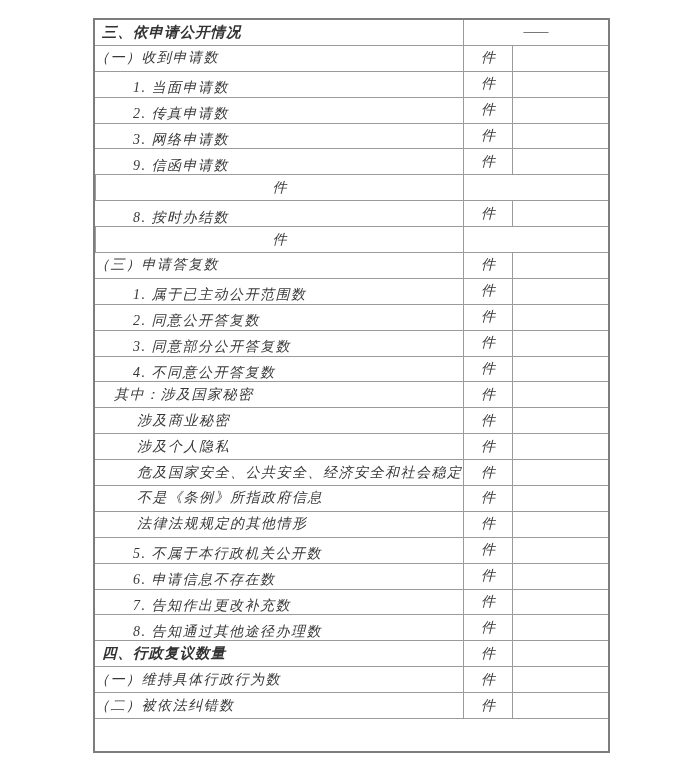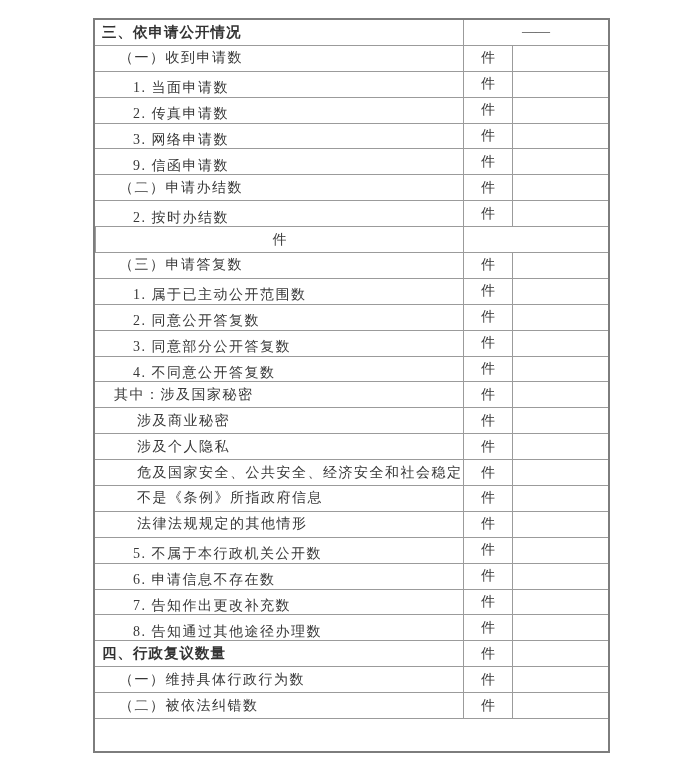--- a/index.html
+++ b/index.html
@@ -8,20 +8,21 @@
     background: #ffffff;
   }
   .page {
     position: relative;
     width: 697px;
     height: 776px;
     background: #ffffff;
     overflow: hidden;
     font-family: "Liberation Serif", "DejaVu Serif", serif;
     color: #383838;
+    font-style: italic;
   }
   .stats-table {
     position: absolute;
     left: 93px;
     top: 18px;
     width: 517px;
     height: 735px;
     box-sizing: border-box;
     border: 2px solid #7d7d7d;
     display: grid;
@@ -63,21 +64,21 @@
   }
   
   .lvl-section {
     padding-left: 7px;
     font-weight: bold;
     font-family: "Liberation Sans", "DejaVu Sans", sans-serif;
     font-size: 14.5px;
     letter-spacing: 1px;
     color: #333333;
   }
-  .lvl-sub1 { padding-left: 24px; }
+  .lvl-sub1 { padding-left: 0; }
   .lvl-sub2 { padding-left: 38px; margin-top: 8px; }
   .lvl-note { padding-left: 19px; }
   .lvl-sub3 { padding-left: 42px; }
 </style>
 </head>
 <body>
 
 <div class="page">
   <div class="stats-table">
       <div class="row">
@@ -104,26 +105,25 @@
     <div class="cell label-cell lvl-sub2">3. 网络申请数</div>
     <div class="cell unit-cell">件</div>
     <div class="cell value-cell"></div>
   </div>
       <div class="row">
     <div class="cell label-cell lvl-sub2">9. 信函申请数</div>
     <div class="cell unit-cell">件</div>
     <div class="cell value-cell"></div>
   </div>
       <div class="row">
-    <div class="cell label-cell lvl-sub1">（二）申请办结数</div>
-    <div class="cell unit-cell">件</div>
-    <div class="cell value-cell"></div>
-  </div>
-      <div class="row">
-    <div class="cell label-cell lvl-sub2">2. 按时办结数</div>
+    <div class="cell unit-cell">件</div>
+    <div class="cell value-cell"></div>
+  </div>
+      <div class="row">
+    <div class="cell label-cell lvl-sub2">8. 按时办结数</div>
     <div class="cell unit-cell">件</div>
     <div class="cell value-cell"></div>
   </div>
       <div class="row">
     <div class="cell unit-cell">件</div>
     <div class="cell value-cell"></div>
   </div>
       <div class="row">
     <div class="cell label-cell lvl-sub1">（三）申请答复数</div>
     <div class="cell unit-cell">件</div>

